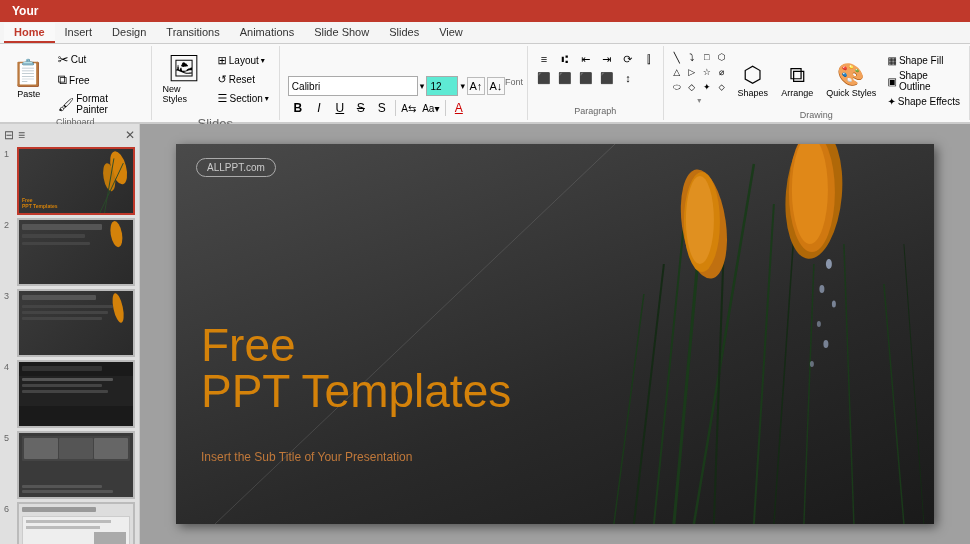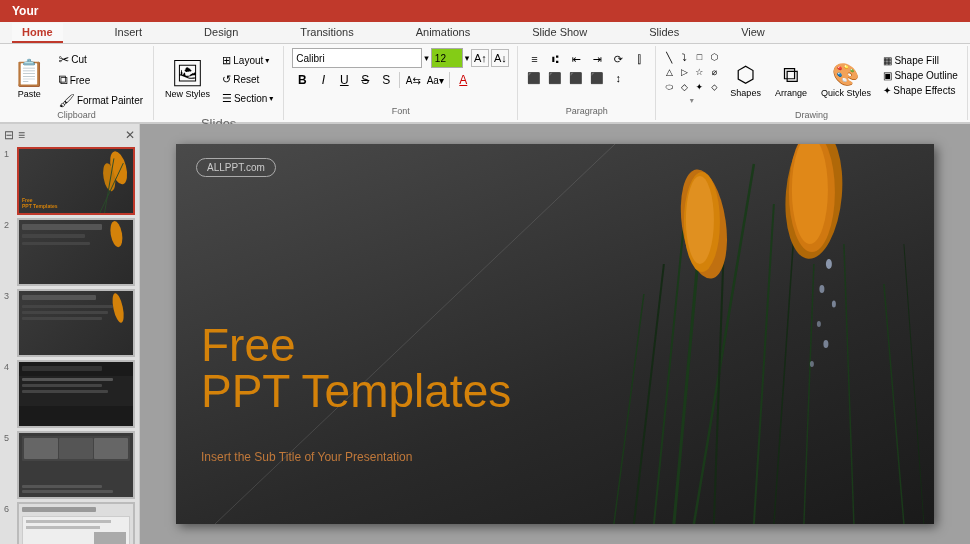--- a/index.html
+++ b/index.html
@@ -5,21 +5,21 @@
     * { box-sizing: border-box; margin: 0; padding: 0; }
     body { font-family: 'Segoe UI', Arial, sans-serif; font-size: 11px; background: #f0f0f0; overflow: hidden; width: 970px; height: 544px; }
   </style>
 </head>
 <body>
 
 <div style="display:flex; height:22px; background:#c0392b; align-items:center;">
   <button style="background:#c0392b; color:white; border:none; font-weight:bold; padding:2px 12px; font-size:12px; cursor:pointer; height:22px;">Your</button>
 </div>
 
-<div style="display:flex; background:#f5f5f5; border-bottom:1px solid #ccc; height:22px; align-items:flex-end; padding-left:12px;gap:42px;">
+<div style="display:flex; background:#f5f5f5; border-bottom:1px solid #ccc; height:22px; align-items:flex-end; padding-left:4px;">
   <div style="padding:3px 10px; font-size:11px; cursor:pointer; color:#c0392b; font-weight:bold; border-bottom:2px solid #c0392b; background:#f9f9f9;">Home</div>
   <div style="padding:3px 10px; font-size:11px; cursor:pointer; color:#333; border-bottom:2px solid transparent;">Insert</div>
   <div style="padding:3px 10px; font-size:11px; cursor:pointer; color:#333; border-bottom:2px solid transparent;">Design</div>
   <div style="padding:3px 10px; font-size:11px; cursor:pointer; color:#333; border-bottom:2px solid transparent;">Transitions</div>
   <div style="padding:3px 10px; font-size:11px; cursor:pointer; color:#333; border-bottom:2px solid transparent;">Animations</div>
   <div style="padding:3px 10px; font-size:11px; cursor:pointer; color:#333; border-bottom:2px solid transparent;">Slide Show</div>
   <div style="padding:3px 10px; font-size:11px; cursor:pointer; color:#333; border-bottom:2px solid transparent;">Slides</div>
   <div style="padding:3px 10px; font-size:11px; cursor:pointer; color:#333; border-bottom:2px solid transparent;">View</div>
 </div>
 
@@ -68,26 +68,26 @@
         <div style="display:flex;align-items:center;gap:2px;cursor:pointer;padding:1px 3px;border-radius:2px;border:1px solid transparent;background:transparent;font-size:10px;">
           <span style="font-size:11px;">☰</span>
           <span style="font-size:10px;">Section</span>
           <span style="font-size:8px;">▾</span>
         </div>
       </div>
     </div>
     <div style="font-size:13px;color:#666;align-self:center;padding-bottom:2px;margin-top:8px;">Slides</div>
   </div>
 
-  <div style="display:flex; flex-direction:column; border-right:1px solid #ddd; padding:2px 8px; align-items:flex-end; min-width:200px;">
+  <div style="display:flex; flex-direction:row; border-right:1px solid #ddd; padding:2px 8px; align-items:flex-end; min-width:200px;">
     <div style="flex:1; width:100%;">
       <div style="display:flex;align-items:center;gap:2px;margin-bottom:2px;">
         <input type="text" style="width: 130px; height: 20px; border: 1px solid rgb(170, 170, 170); padding: 1px 3px; font-size: 10px; background: white;" value="Calibri">
         <span style="font-size:9px;cursor:pointer;">▾</span>
-        <input type="text" style="width: 32px; height: 20px; border: 1px solid rgb(170, 170, 170); padding: 1px 3px; font-size: 10px; background: #84cc16;" value="12">
+        <input type="text" style="width: 32px; height: 20px; border: 1px solid rgb(170, 170, 170); padding: 1px 3px; font-size: 10px; background: #5eead4;" value="12">
         <span style="font-size:9px;cursor:pointer;">▾</span>
         <button style="width:18px;height:18px;border:1px solid #bbb;background:transparent;cursor:pointer;font-size:11px;display:flex;align-items:center;justify-content:center;padding:0;">A↑</button>
         <button style="width:18px;height:18px;border:1px solid #bbb;background:transparent;cursor:pointer;font-size:11px;display:flex;align-items:center;justify-content:center;padding:0;">A↓</button>
       </div>
       <div style="display:flex;align-items:center;gap:1px;">
         <button style="width:20px;height:20px;border:1px solid transparent;background:transparent;cursor:pointer;font-size:12px;font-weight:bold;">B</button>
         <button style="width:20px;height:20px;border:1px solid transparent;background:transparent;cursor:pointer;font-size:12px;font-style:italic;">I</button>
         <button style="width:20px;height:20px;border:1px solid transparent;background:transparent;cursor:pointer;font-size:12px;text-decoration:underline;">U</button>
         <button style="width:20px;height:20px;border:1px solid transparent;background:transparent;cursor:pointer;font-size:12px;text-decoration:line-through;">S</button>
         <button style="width:20px;height:20px;border:1px solid transparent;background:transparent;cursor:pointer;font-size:12px;">S</button>

